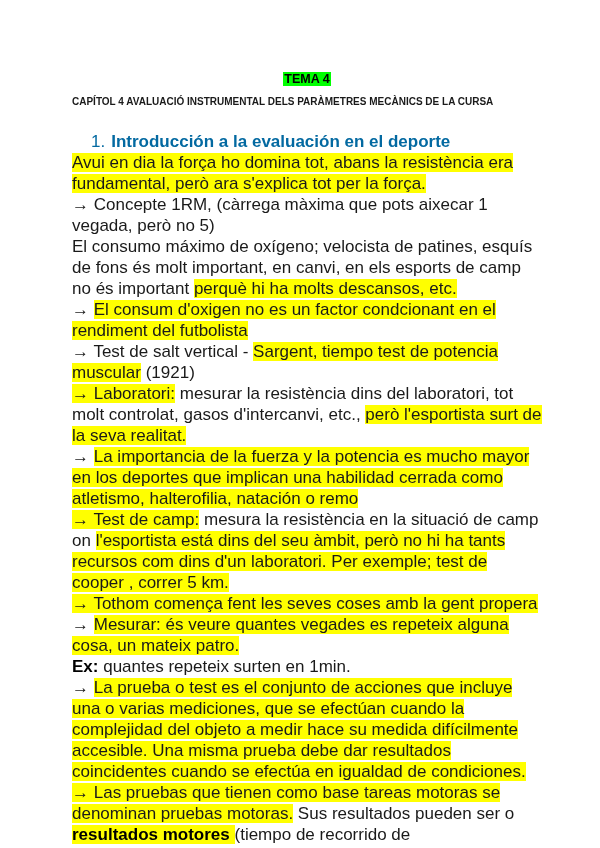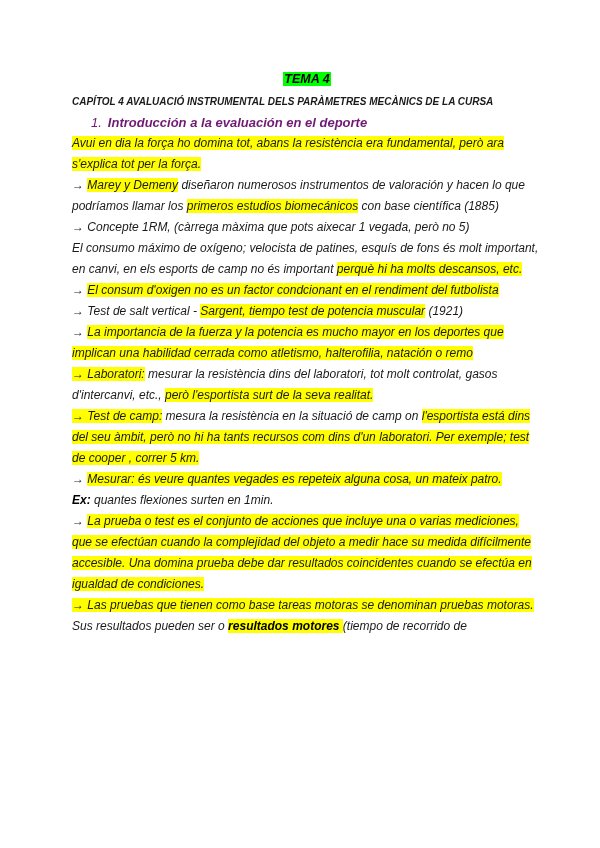--- a/index.html
+++ b/index.html
@@ -1,44 +1,44 @@
 <!DOCTYPE html>
 <html><head>
 <meta charset="utf-8">
 <style>
   html, body { margin: 0; padding: 0; background: #ffffff; }
   body { width: 600px; height: 848px; overflow: hidden; position: relative;
          font-family: "Liberation Sans", sans-serif; color: #1a1a1a; }
-  .page { position: absolute; left: 72px; top: 70px; width: 470px; font-style: italic; }
+  .page { position: absolute; left: 72px; top: 70px; width: 470px; }
   .tema { text-align: center; font-weight: bold; font-size: 12.5px; line-height: 18px; height: 18px; }
   .tema span { background: #00ff00; color: #000; padding: 0 1px; }
   .chapter { font-weight: bold; font-size: 10px; line-height: 21px; margin-top: 3px; color: #1a1a1a; }
-  .section { color: #701a75; font-weight: bold; font-size: 13px; line-height: 21px; padding-left: 19px; }
+  .section { color: #0369a1; font-weight: bold; font-size: 17px; line-height: 21px; margin-top: 19px; padding-left: 19px; }
   .section .num { font-weight: normal; margin-right: 6px; }
-  .body p { margin: 0; font-size: 12px; line-height: 21px; }
+  .body p { margin: 0; font-size: 17px; line-height: 21px; }
   .hl { background: #ffff00; }
   .b { font-weight: bold; color: #000; text-align: center; }
 </style>
 </head>
 <body>
 
 <div class="page">
   <div class="tema"><span>TEMA 4</span></div>
   <div class="chapter">CAPÍTOL 4 AVALUACIÓ INSTRUMENTAL DELS PARÀMETRES MECÀNICS DE LA CURSA</div>
   <div class="section">
     <span class="num">1.</span><span>Introducción a la evaluación en el deporte</span>
   </div>
   <div class="body" id="body">
       <p><span class="hl">Avui en dia la força ho domina tot, abans la resistència era fundamental, però ara s'explica tot per la força.</span></p>
-      <p><span>→ </span><span class="hl">Marey y Demeny</span><span> diseñaron numerosos instrumentos de valoración y hacen lo que podríamos llamar los </span><span class="hl">primeros estudios biomecánicos</span><span> con base científica (1885)</span></p>
       <p><span>→ Concepte 1RM, (càrrega màxima que pots aixecar 1 vegada, però no 5)</span></p>
       <p><span>El consumo máximo de oxígeno; velocista de patines, esquís de fons és molt important, en canvi, en els esports de camp no és important </span><span class="hl">perquè hi ha molts descansos, etc.</span></p>
       <p><span>→ </span><span class="hl">El consum d'oxigen no es un factor condcionant en el rendiment del futbolista</span></p>
       <p><span>→ Test de salt vertical - </span><span class="hl">Sargent, tiempo test de potencia muscular</span><span> (1921)</span></p>
+      <p><span class="hl">→ Laboratori:</span><span> mesurar la resistència dins del laboratori, tot molt controlat, gasos d'intercanvi, etc., </span><span class="hl">però l'esportista surt de la seva realitat.</span></p>
       <p><span>→  </span><span class="hl">La importancia de la fuerza y la potencia es mucho mayor en los deportes que implican una habilidad cerrada como atletismo, halterofilia, natación o remo</span></p>
-      <p><span class="hl">→ Laboratori:</span><span> mesurar la resistència dins del laboratori, tot molt controlat, gasos d'intercanvi, etc., </span><span class="hl">però l'esportista surt de la seva realitat.</span></p>
       <p><span class="hl">→ Test de camp:</span><span> mesura la resistència en la situació de camp on </span><span class="hl">l'esportista está dins del seu àmbit, però no hi ha tants recursos com dins d'un laboratori. Per exemple; test de cooper , correr 5 km.</span></p>
+      <p><span class="hl">→ Tothom comença fent les seves coses amb la gent propera</span></p>
       <p><span>→ </span><span class="hl">Mesurar: és veure quantes vegades es repeteix alguna cosa, un mateix patro.</span></p>
-      <p><span class="b">Ex:</span><span> quantes flexiones surten en 1min.</span></p>
-      <p><span>→ </span><span class="hl">La prueba o test es el conjunto de acciones que incluye una o varias mediciones, que se efectúan cuando la complejidad del objeto a medir hace su medida difícilmente accesible. Una domina prueba debe dar resultados coincidentes cuando se efectúa en igualdad de condiciones.</span></p>
+      <p><span class="b">Ex:</span><span> quantes repeteix surten en 1min.</span></p>
+      <p><span>→ </span><span class="hl">La prueba o test es el conjunto de acciones que incluye una o varias mediciones, que se efectúan cuando la complejidad del objeto a medir hace su medida difícilmente accesible. Una misma prueba debe dar resultados coincidentes cuando se efectúa en igualdad de condiciones.</span></p>
       <p><span class="hl">→ Las pruebas que tienen como base tareas motoras se denominan pruebas motoras.</span><span> Sus resultados pueden ser o </span><span class="hl b">resultados motores </span><span>(tiempo de recorrido de</span></p>
     </div>
 </div>
 
 </body></html>

